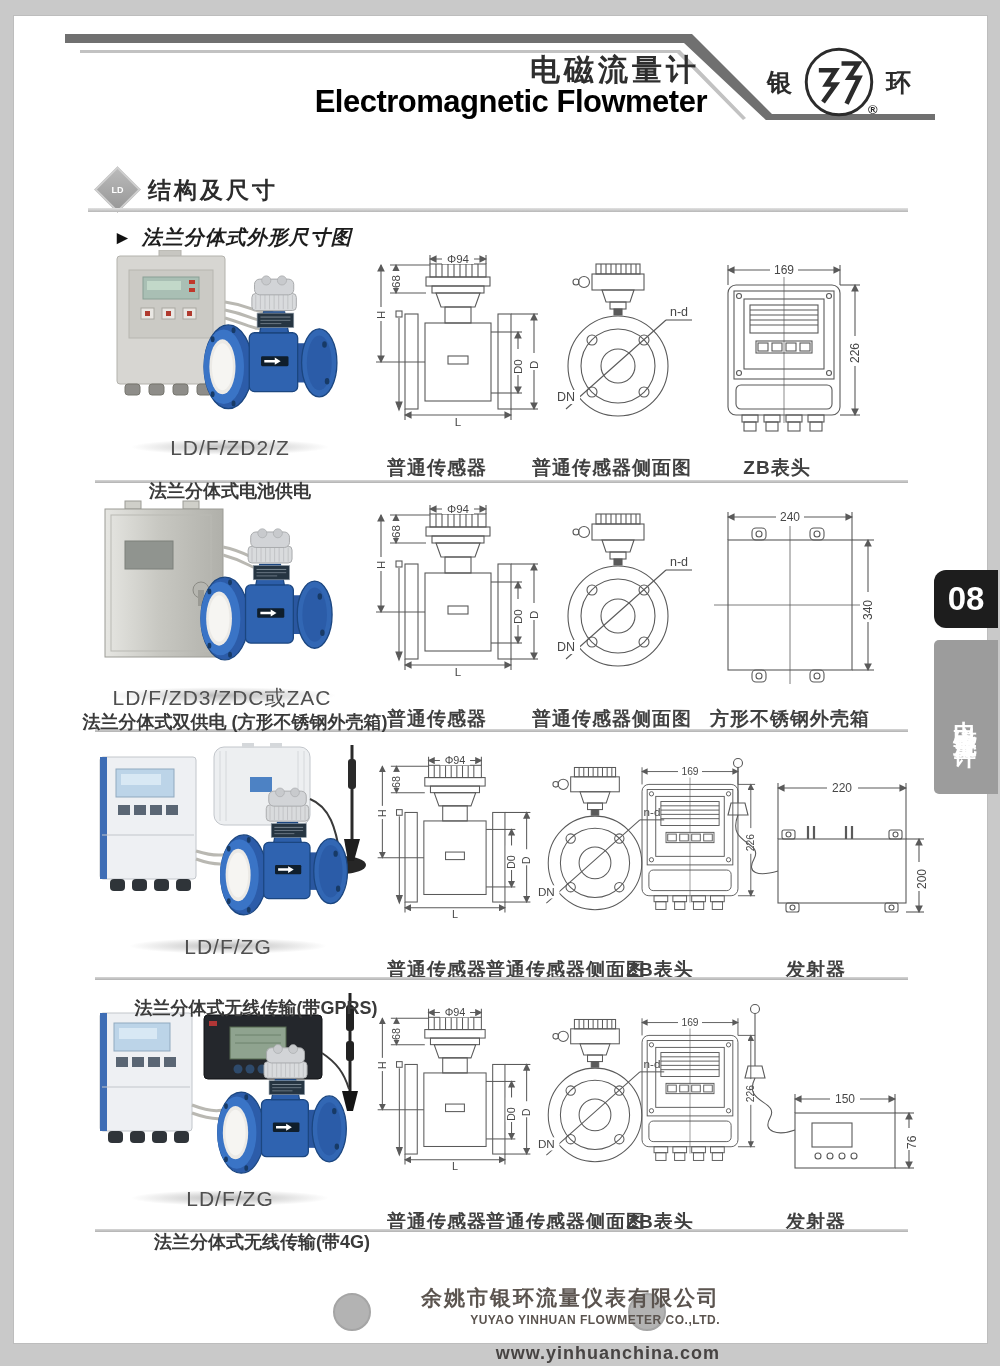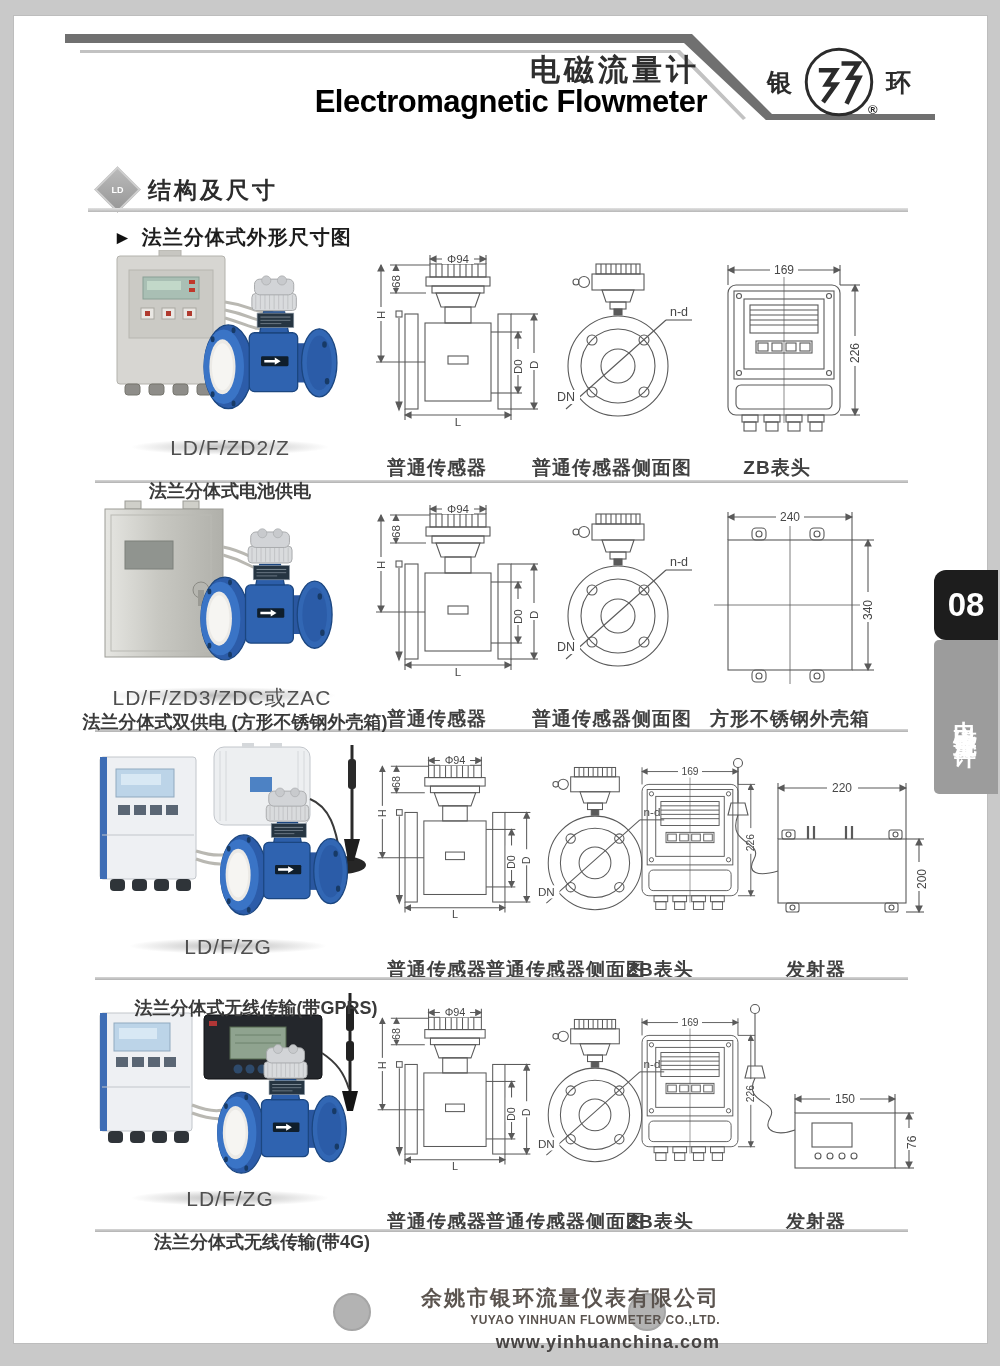--- a/index.html
+++ b/index.html
@@ -11,33 +11,33 @@
   .title-en{position:absolute;left:150px;top:84px;width:557px;text-align:right;font-size:31px;font-weight:bold;color:#000000;letter-spacing:-0.5px;}
   .logo-wrap{position:absolute;left:746px;top:38px;width:186px;height:88px;display:flex;align-items:center;justify-content:center;gap:5px;}
   .logo-char{font-size:25px;font-weight:bold;color:#2b2b2b;}
   .reg-mark{position:absolute;left:868px;top:102px;font-size:13px;color:#2b2b2b;font-weight:bold;}
   .diamond{position:absolute;left:101px;top:173px;width:33px;height:33px;background:linear-gradient(135deg,#bcbcbc,#959595);transform:rotate(45deg);box-shadow:inset 0 0 0 2px #cfcfcf;}
   .diamond span{position:absolute;left:0;top:0;width:100%;height:100%;display:flex;align-items:center;justify-content:center;transform:rotate(-45deg);color:#ffffff;font-size:9px;font-weight:bold;}
   .sec-title{position:absolute;left:148px;top:175px;font-size:23px;font-weight:bold;color:#2c2c2c;letter-spacing:3px;}
   .sec-underline{position:absolute;left:88px;top:208px;width:820px;height:4px;background:linear-gradient(#e2e2e2,#b7b7b7);}
   .subtitle{position:absolute;left:113px;top:224px;display:flex;align-items:center;gap:10px;}
   .subtitle .arr{font-size:19px;color:#111111;}
-  .subtitle .txt{font-size:20px;font-weight:bold;color:#1d1d1d;letter-spacing:1px;}
+  .subtitle .txt{font-size:20px;font-weight:bold;color:#1d1d1d;letter-spacing:1px;font-style:italic;}
   .model{position:absolute;transform:translateX(-50%);color:#4f4f4f;font-size:21px;white-space:nowrap;letter-spacing:1px;z-index:3;}
   .desc{position:absolute;transform:translateX(-50%);font-weight:bold;color:#3a3a3a;font-size:18px;white-space:nowrap;z-index:3;margin-top:20px;}
   .cap{position:absolute;transform:translateX(-50%);font-weight:bold;color:#404040;font-size:19px;white-space:nowrap;letter-spacing:1px;}
   .divider{position:absolute;left:95px;width:813px;height:3px;background:linear-gradient(#d6d6d6,#b2b2b2);}
   .shadow-e{position:absolute;border-radius:50%;background:radial-gradient(ellipse at center,rgba(120,120,120,0.5),rgba(120,120,120,0) 70%);z-index:1;}
-  .tab-black{position:absolute;left:934px;top:570px;width:64px;height:70px;background:#1d1d1d;border-radius:12px 0 0 12px;display:flex;align-items:center;justify-content:center;color:#ffffff;font-size:33px;font-weight:bold;}
+  .tab-black{position:absolute;left:934px;top:570px;width:64px;height:58px;background:#1d1d1d;border-radius:12px 0 0 12px;display:flex;align-items:center;justify-content:center;color:#ffffff;font-size:33px;font-weight:bold;}
   .tab-gray{position:absolute;left:934px;top:640px;width:64px;height:154px;background:#9c9c9c;border-radius:5px 0 0 5px;display:flex;align-items:center;justify-content:center;}
   .tab-gray span{writing-mode:vertical-rl;color:#ffffff;font-size:23px;font-weight:bold;letter-spacing:6px;}
   .footer{position:absolute;left:280px;top:1284px;width:440px;text-align:right;z-index:2;}
   .footer .f-zh{font-size:21px;font-weight:bold;color:#5b544f;letter-spacing:2px;}
   .footer .f-en{font-size:12px;font-weight:bold;color:#5b544f;letter-spacing:0.5px;margin-top:1px;}
-  .footer .f-web{font-size:18px;font-weight:bold;color:#474443;letter-spacing:1px;margin-top:5px;}
+  .footer .f-web{font-size:18px;font-weight:bold;color:#474443;letter-spacing:1px;margin-top:16px;}
   .f-circle{position:absolute;width:34px;height:34px;border-radius:50%;background:#b3b3b3;border:2px solid #a5a5a5;z-index:1;}
   svg text{font-family:"Liberation Sans","DejaVu Sans",sans-serif;}
 </style>
 </head>
 <body>
 
 <div class="page">
   <div class="sheet"></div>
 
   <svg width="0" height="0" style="position:absolute" aria-hidden="true">

